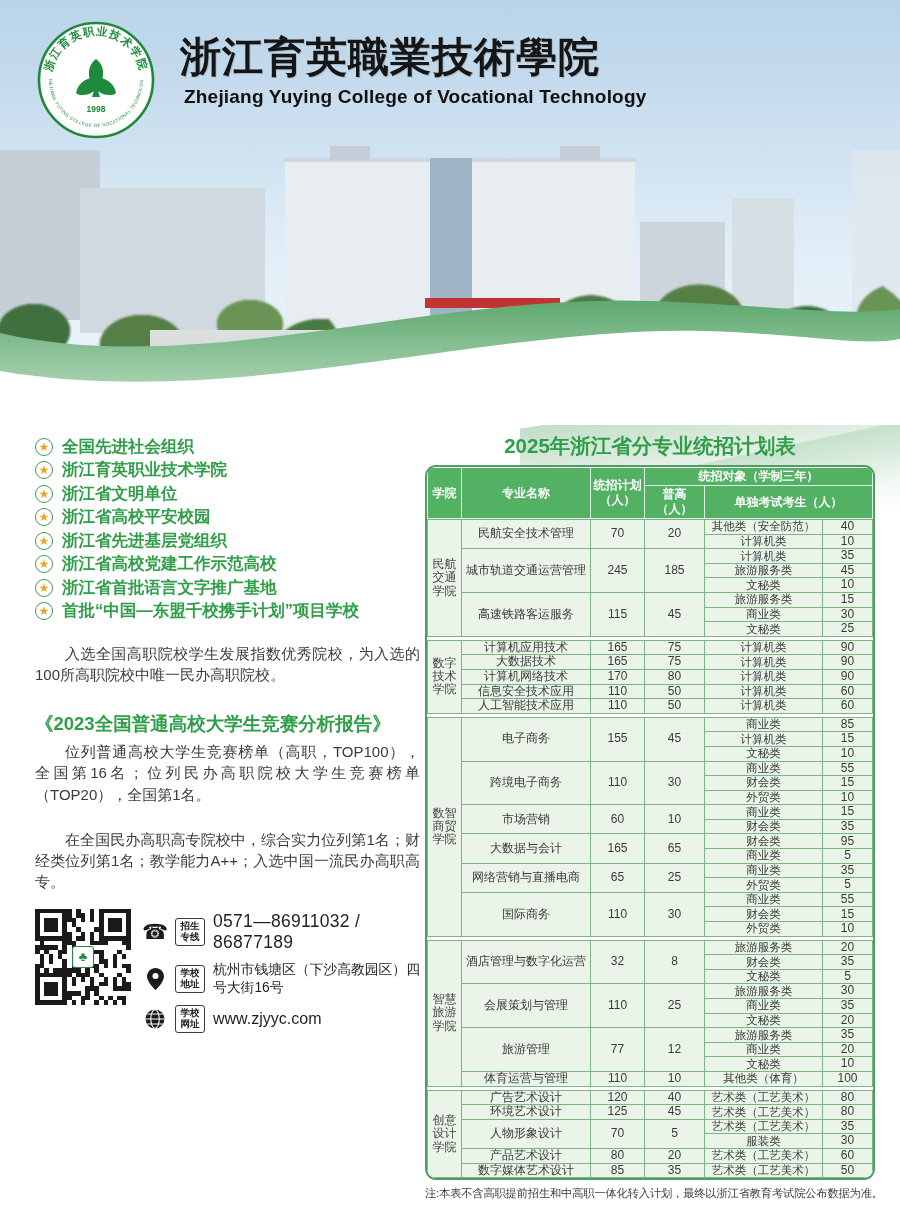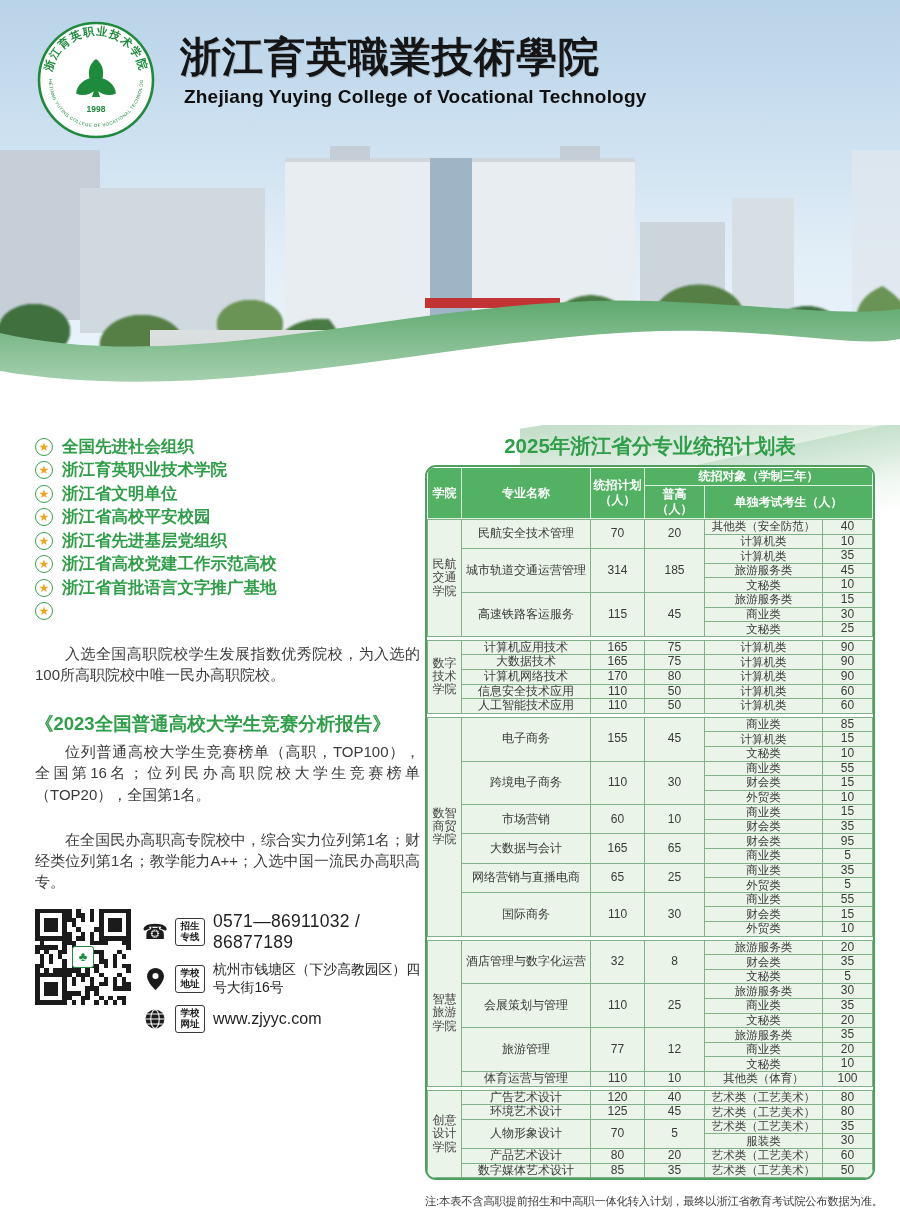--- a/index.html
+++ b/index.html
@@ -68,21 +68,21 @@
   table { border-collapse:collapse; width:100%; table-layout:fixed; }
   th { background:#53b163; color:#fff; font-size:12px; font-weight:bold;
        border:1px solid rgba(255,255,255,.8); padding:1px 0; line-height:1.25; }
   .plan-block { margin-top:3px; }
   .plan-block:first-of-type { margin-top:0; }
   td { background:#eaf4e8; border:1px solid #7fb387; text-align:center; color:#3a3a3a;
        height:14.6px; padding:0 2px; font-size:11.5px; line-height:1.12; }
   td.college-cell { font-size:12px; color:#444; padding:0 3px; }
   td.major-cell { font-size:12px; }
   td.num-cell { font-size:12px; }
-  .tbl-note { margin-top:14px; font-size:11.3px; color:#3d3d3d; letter-spacing:-.2px; white-space:nowrap; }
+  .tbl-note { margin-top:6px; font-size:11.3px; color:#3d3d3d; letter-spacing:-.2px; white-space:nowrap; }
 </style>
 </head>
 <body>
 
 <div class="hero">
   <div class="scene" aria-hidden="true">
     <div class="bldg win-v" style="left:-10px;top:150px;width:110px;height:170px;background:#c6cfd8;"></div>
     <div class="bldg win-v" style="left:80px;top:188px;width:185px;height:145px;background:#d0d9df;"></div>
     <div class="bldg win-v" style="left:285px;top:158px;width:350px;height:175px;background:#e8edf1;border-top:4px solid #cfd6dc;"></div>
     <div style="left:430px;top:158px;width:42px;height:175px;background:#9fb4c5;"></div>
@@ -180,20 +180,21 @@
       <li>
           <span class="star-ring">★</span>
           <span class="honor-txt">浙江省高校党建工作示范高校</span>
         </li>
       <li>
           <span class="star-ring">★</span>
           <span class="honor-txt">浙江省首批语言文字推广基地</span>
         </li>
       <li>
           <span class="star-ring">★</span>
+          <span class="honor-txt">首批“中国—东盟千校携手计划”项目学校</span>
         </li>
     </ul>
 
     <div class="report">
       <p>入选全国高职院校学生发展指数优秀院校，为入选的100所高职院校中唯一民办高职院校。</p>
     </div>
     <div class="report" style="margin-top:26px;">
       <h3>《2023全国普通高校大学生竞赛分析报告》</h3>
       <p>位列普通高校大学生竞赛榜单（高职，TOP100），全国第16名；位列民办高职院校大学生竞赛榜单（TOP20），全国第1名。</p>
     </div>
@@ -511,21 +512,21 @@
                 <td class="num-cell" rowspan="2">20</td>
                 <td class="cat-cell">其他类（安全防范）</td>
                 <td class="num-cell">40</td>
               </tr>
               <tr>
                 <td class="cat-cell">计算机类</td>
                 <td class="num-cell">10</td>
               </tr>
               <tr>
                 <td class="major-cell" rowspan="3">城市轨道交通运营管理</td>
-                <td class="num-cell" rowspan="3">314</td>
+                <td class="num-cell" rowspan="3">245</td>
                 <td class="num-cell" rowspan="3">185</td>
                 <td class="cat-cell">计算机类</td>
                 <td class="num-cell">35</td>
               </tr>
               <tr>
                 <td class="cat-cell">旅游服务类</td>
                 <td class="num-cell">45</td>
               </tr>
               <tr>
                 <td class="cat-cell">文秘类</td>

